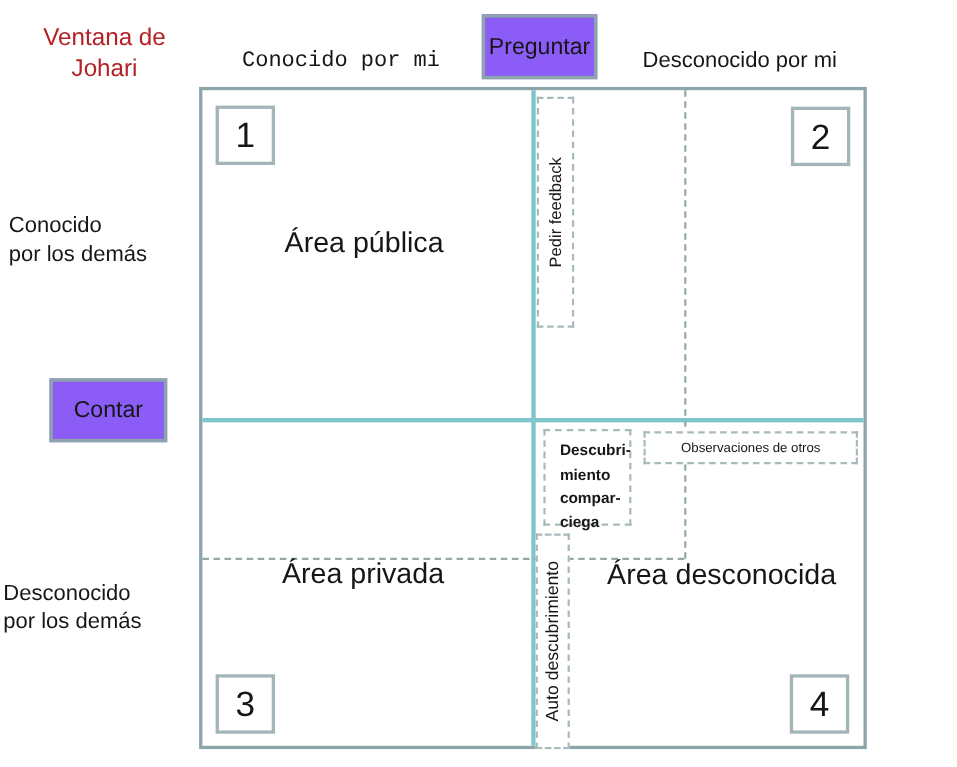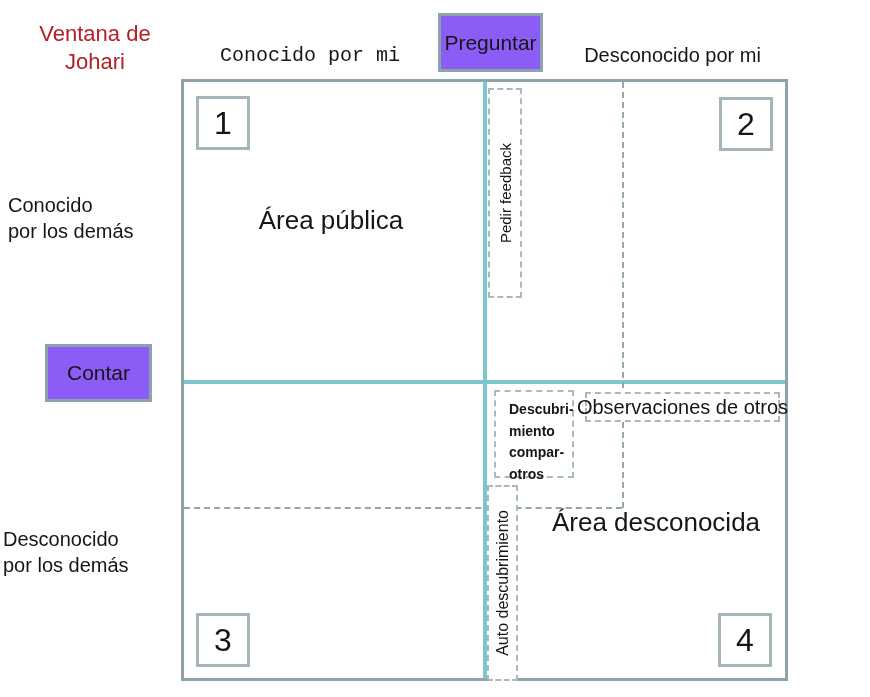--- a/index.html
+++ b/index.html
@@ -99,21 +99,21 @@
     writing-mode: vertical-rl; transform: rotate(180deg);
     white-space: nowrap;
   }
   .box-pedir { left: 488px; top: 88px; width: 34px; height: 210px; font-size: 15px; }
   .box-desc  {
     left: 494px; top: 390px; width: 80px; height: 88px;
     font-size: 14px; font-weight: 600; line-height: 1.55;
     align-items: flex-start; justify-content: flex-start;
     padding: 7px 0 0 13px; white-space: pre-line;
   }
-  .box-obs   { left: 585px; top: 392px; width: 195px; height: 30px; font-size: 20px; white-space: nowrap; justify-content: center; }
+  .box-obs   { left: 585px; top: 392px; width: 195px; height: 30px; font-size: 12px; white-space: nowrap; justify-content: center; }
   .box-auto  { left: 487px; top: 485px; width: 31px; height: 196px; font-size: 16px; }
 </style>
 </head>
 <body>
 
 <div class="stage">
 
   <div class="title">Ventana de
 Johari</div>
 
@@ -132,30 +132,31 @@
   <div class="teal-h"></div>
   <div class="dash-v"></div>
   <div class="dash-h"></div>
 
   <div class="numbox numbox-1">1</div>
   <div class="numbox numbox-2">2</div>
   <div class="numbox numbox-3">3</div>
   <div class="numbox numbox-4">4</div>
 
   <div class="area-label area-publica">Área pública</div>
+  <div class="area-label area-privada">Área privada</div>
   <div class="area-label area-desconocida">Área desconocida</div>
 
   <div class="overlay box-pedir">
     <span class="vtext">Pedir feedback</span>
   </div>
 
   <div class="overlay box-desc"><span>Descubri-
 miento
 compar-
-otros</span></div>
+ciega</span></div>
 
   <div class="overlay box-obs">
     <span>Observaciones de otros</span>
   </div>
 
   <div class="overlay box-auto">
     <span class="vtext">Auto descubrimiento</span>
   </div>
 
 </div>

